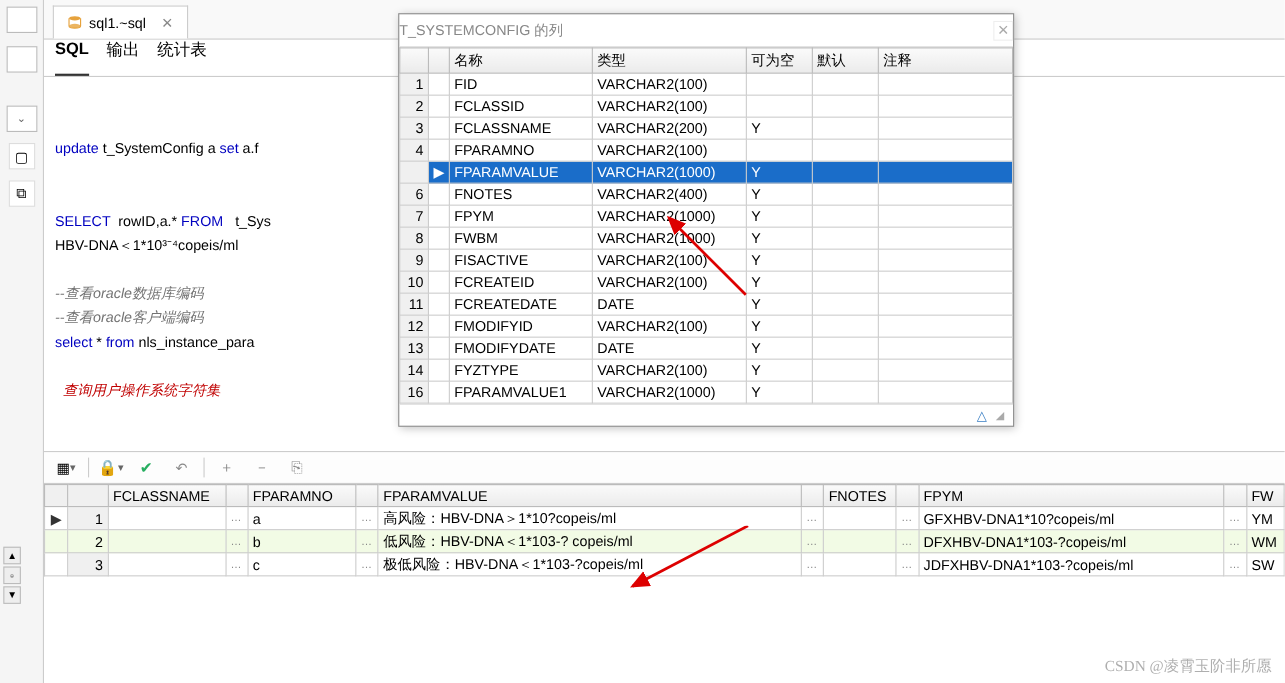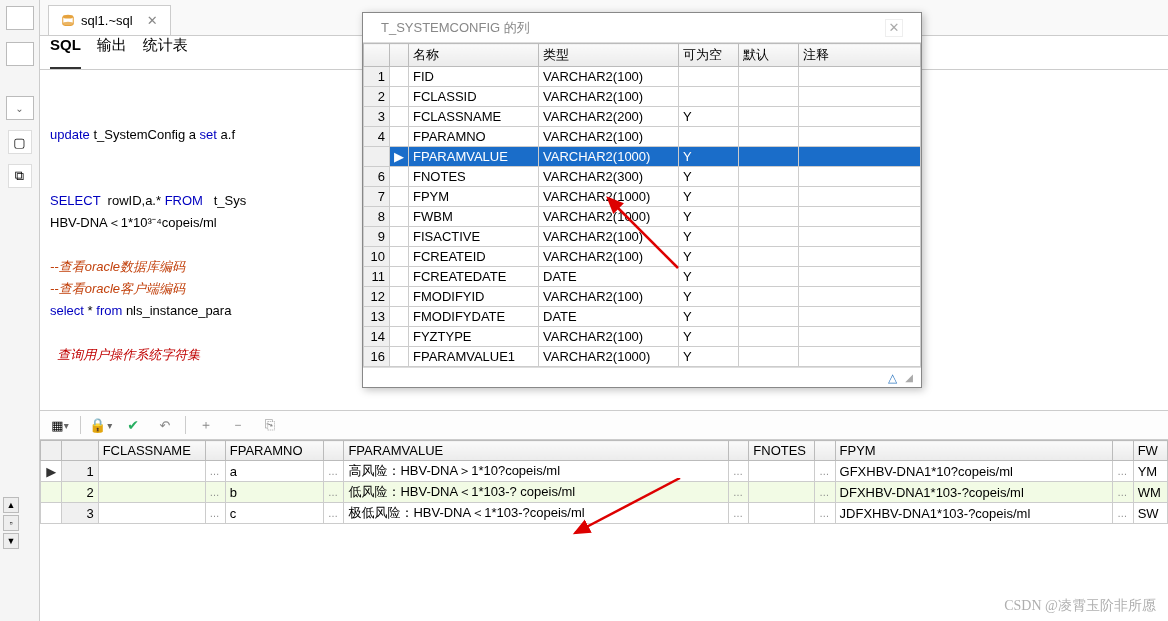--- a/index.html
+++ b/index.html
@@ -14,39 +14,39 @@
   .tabbar { height: 36px; border-bottom: 1px solid #ccc; display: flex; align-items: flex-end; padding: 0 8px; background:#f9f9f9;}
   .tab { height: 30px; border-top: 1px solid #ccc; border-left: 1px solid #ccc; border-right: 1px solid #ccc; background: #fff; padding: 0 12px; display: flex; align-items: center; gap:6px; }
   .db-ico { width:14px; height:14px; }
   .tab-close { margin-left: 8px; color: #888; cursor: pointer; }
   .subtabs { height: 34px; display: flex; padding: 0 10px; gap: 16px; border-bottom: 1px solid #ccc; }
   .subtab { font-size: 15px; color: #000000; padding-bottom: 4px; }
   .subtab.active { color: #000; font-weight: bold; border-bottom: 2px solid #333; }
   .editor { position: relative; padding: 10px 0 0 10px; font-family: "Courier New", monospace; font-size: 14px; line-height: 22px; overflow:hidden; height: 340px;}
   .editor .ln { white-space: pre; }
   .kw { color: #0000c0; }
-  .cmt { color: #c2410c; font-style: italic; }
+  .cmt { color: #737373; font-style: italic; }
   .redline { color:#c00000;}
   .toolbar-mid { height: 30px; border-top: 1px solid #ccc; border-bottom: 1px solid #ccc; display: flex; align-items: center; gap: 8px; padding: 0 8px; background:#fdfdfd;}
   .tb-btn { width: 24px; height: 22px; display: flex; align-items: center; justify-content: center; border: 1px solid transparent; }
   .lock { color: #c0392b; font-size: 14px;}
   .check { color: #27ae60; font-size: 14px; }
   .result-grid { flex: 1; position: relative; overflow:hidden;}
   table.grid { border-collapse: collapse; width: 100%; font-family: "SimSun", monospace; font-size: 13px;}
   table.grid th { background: linear-gradient(#fafafa,#ebebeb); border: 1px solid #bbb; padding: 2px 4px; font-weight: normal; text-align:left;}
   table.grid td { border: 1px solid #ccc; padding: 1px 4px; height: 20px; white-space:nowrap;}
   .rownum-col { width: 30px; text-align: right; background: #f0f0f0;}
   .rowptr { width:20px; text-align:center; color:#333;}
   tr.alt td { background: #f2fbe5; }
   .ellip { color:#888; font-size:10px;}
   .watermark { position: absolute; right: 12px; bottom: 6px; color: rgba(120,120,120,0.6); font-size: 14px; font-family: "Microsoft YaHei"; }
 
   
   .float-panel { position: absolute; left: 362px; top: 12px; width: 560px; background: #fff; border: 1px solid #888; box-shadow: 2px 2px 8px rgba(0,0,0,0.25); z-index: 50; }
-  .float-title { height: 30px; display: flex; align-items: center; justify-content: space-between; padding: 0 18px; color: #888; font-size: 14px; border-bottom:1px solid #ddd;}
+  .float-title { height: 30px; display: flex; align-items: center; justify-content: space-between; padding: 0 0; color: #888; font-size: 14px; border-bottom:1px solid #ddd;}
   .float-close { width: 18px; height: 18px; display:flex; align-items:center; justify-content:center; color:#aaa; border:1px solid #eee;}
   .float-body table { border-collapse: collapse; width: 100%; font-family: "SimSun", monospace; font-size: 13px;}
   .float-body th { background: linear-gradient(#fafafa,#ebebeb); border: 1px solid #bbb; padding: 2px 4px; font-weight:normal; text-align:left;}
   .float-body td { border: 1px solid #ccc; padding: 0 4px; height: 20px;}
   .float-body tr.selected td { background: #1a6dc9; color: #fff; }
   .float-body td.rnum { background: #f0f0f0; text-align:right; width:26px;}
   .float-body tr.selected td.rnum { background:#f0f0f0; color:#000;}
   .float-body td.rind { width:18px; text-align:center;}
   .float-foot { height: 20px; display:flex; align-items:center; justify-content:flex-end; padding:0 8px; border-top:1px solid #ddd;}
   .float-foot .tri { color:#3a7fc4; font-size:12px;}
@@ -270,21 +270,21 @@
             <td>FPARAMVALUE</td>
             <td>VARCHAR2(1000)</td>
             <td>Y</td>
             <td></td>
             <td></td>
           </tr>
           <tr>
             <td class="rnum">6</td>
             <td class="rind"></td>
             <td>FNOTES</td>
-            <td>VARCHAR2(300)</td>
+            <td>VARCHAR2(400)</td>
             <td>Y</td>
             <td></td>
             <td></td>
           </tr>
           <tr>
             <td class="rnum">7</td>
             <td class="rind"></td>
             <td>FPYM</td>
             <td>VARCHAR2(1000)</td>
             <td>Y</td>

